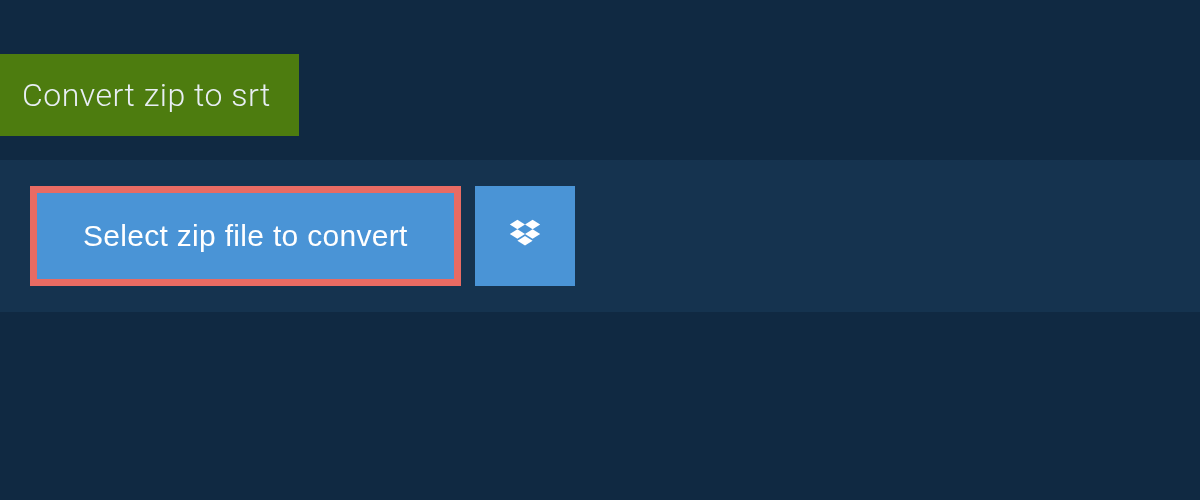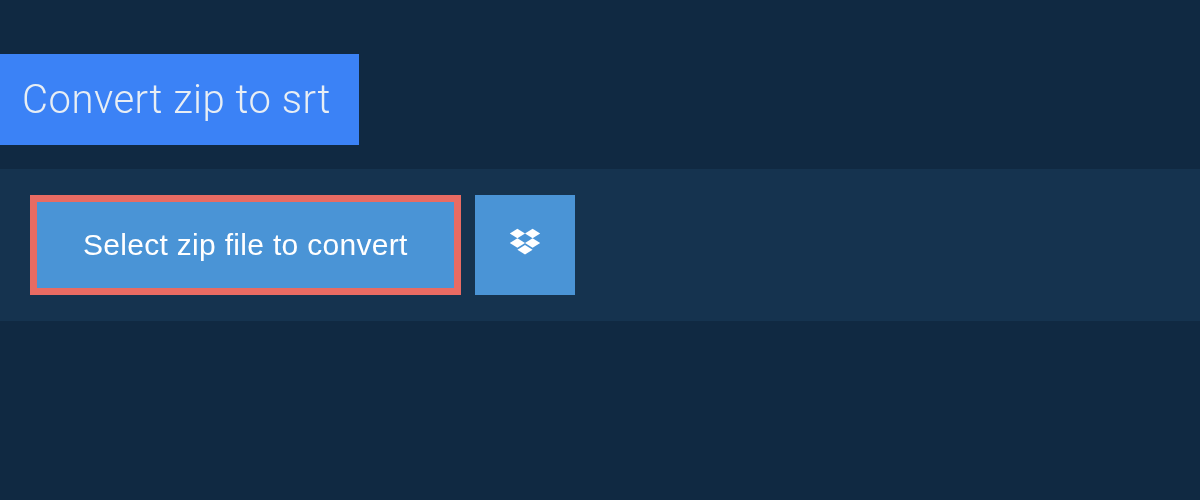--- a/index.html
+++ b/index.html
@@ -8,23 +8,23 @@
       box-sizing: border-box;
     }
     body {
       width: 1200px;
       height: 500px;
       background: #102942;
       font-family: -apple-system, BlinkMacSystemFont, "Segoe UI", Roboto, "Helvetica Neue", Arial, sans-serif;
       overflow: hidden;
     }
     .header-tab {
-      background: #3b82f6;
+      background: #4d7c0f;
       color: #e8eef4;
-      font-size: 40px;
+      font-size: 32px;
       font-weight: 300;
       padding: 22px 28px 22px 22px;
       display: inline-block;
       margin-top: 54px;
       margin-left: 0;
       letter-spacing: 0.5px;
     }
     .upload-panel {
       background: #15334f;
       margin-top: 24px;

